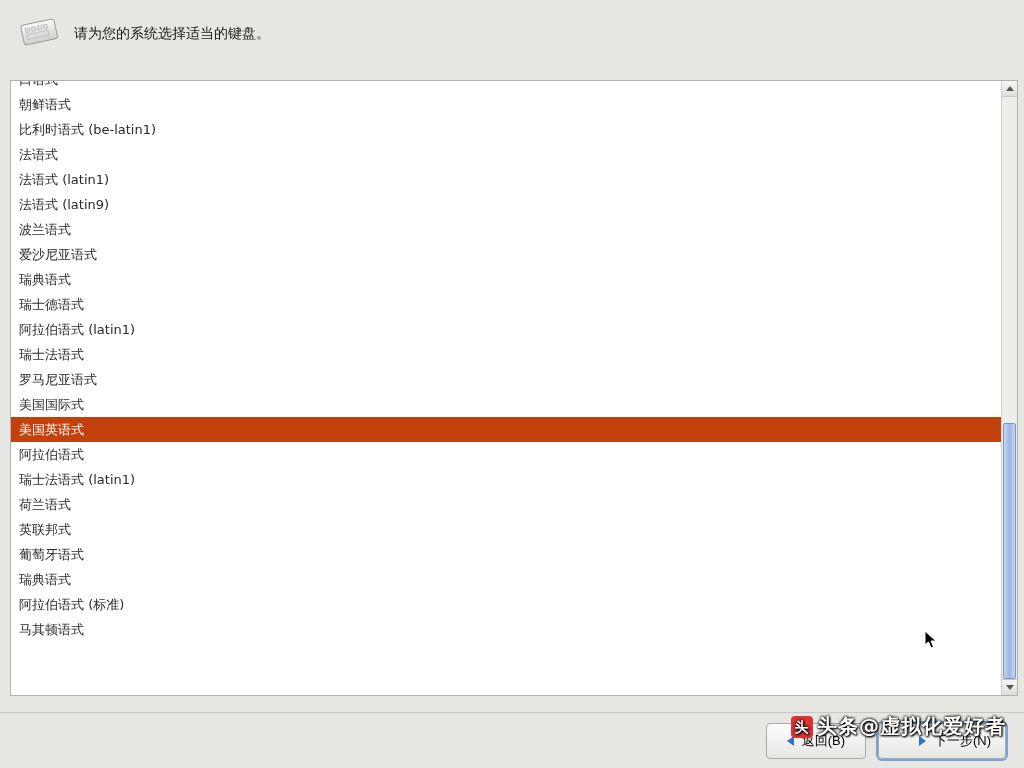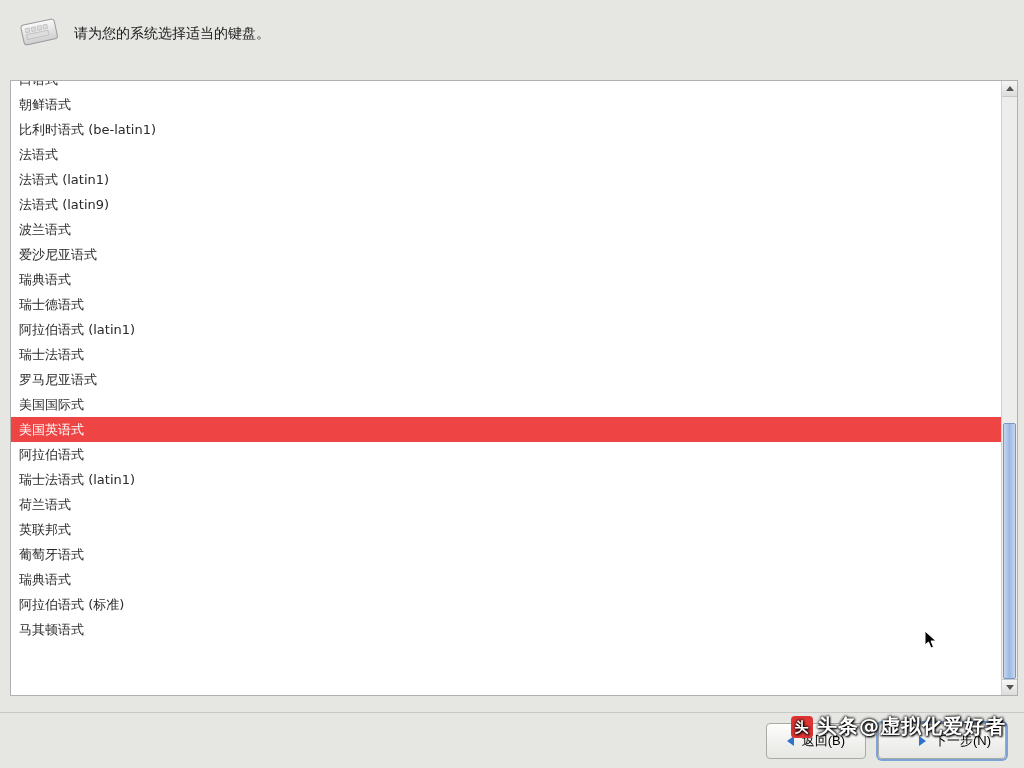--- a/index.html
+++ b/index.html
@@ -44,21 +44,21 @@
     color: #2a2a2a;
   }
   .listbox .item {
     padding: 4px 8px;
     line-height: 17px;
     font-size: 13px;
     white-space: nowrap;
     cursor: default;
   }
   .listbox .item.selected {
-    background: #ef4444;
+    background: #c2410c;
     color: #fff;
   }
   .listbox .item.cut { 
     margin-top: -14px;
   }
   .vscroll {
     width: 16px;
     background: #ededeb;
     border-left: 1px solid #d0d0cd;
     position: relative;

